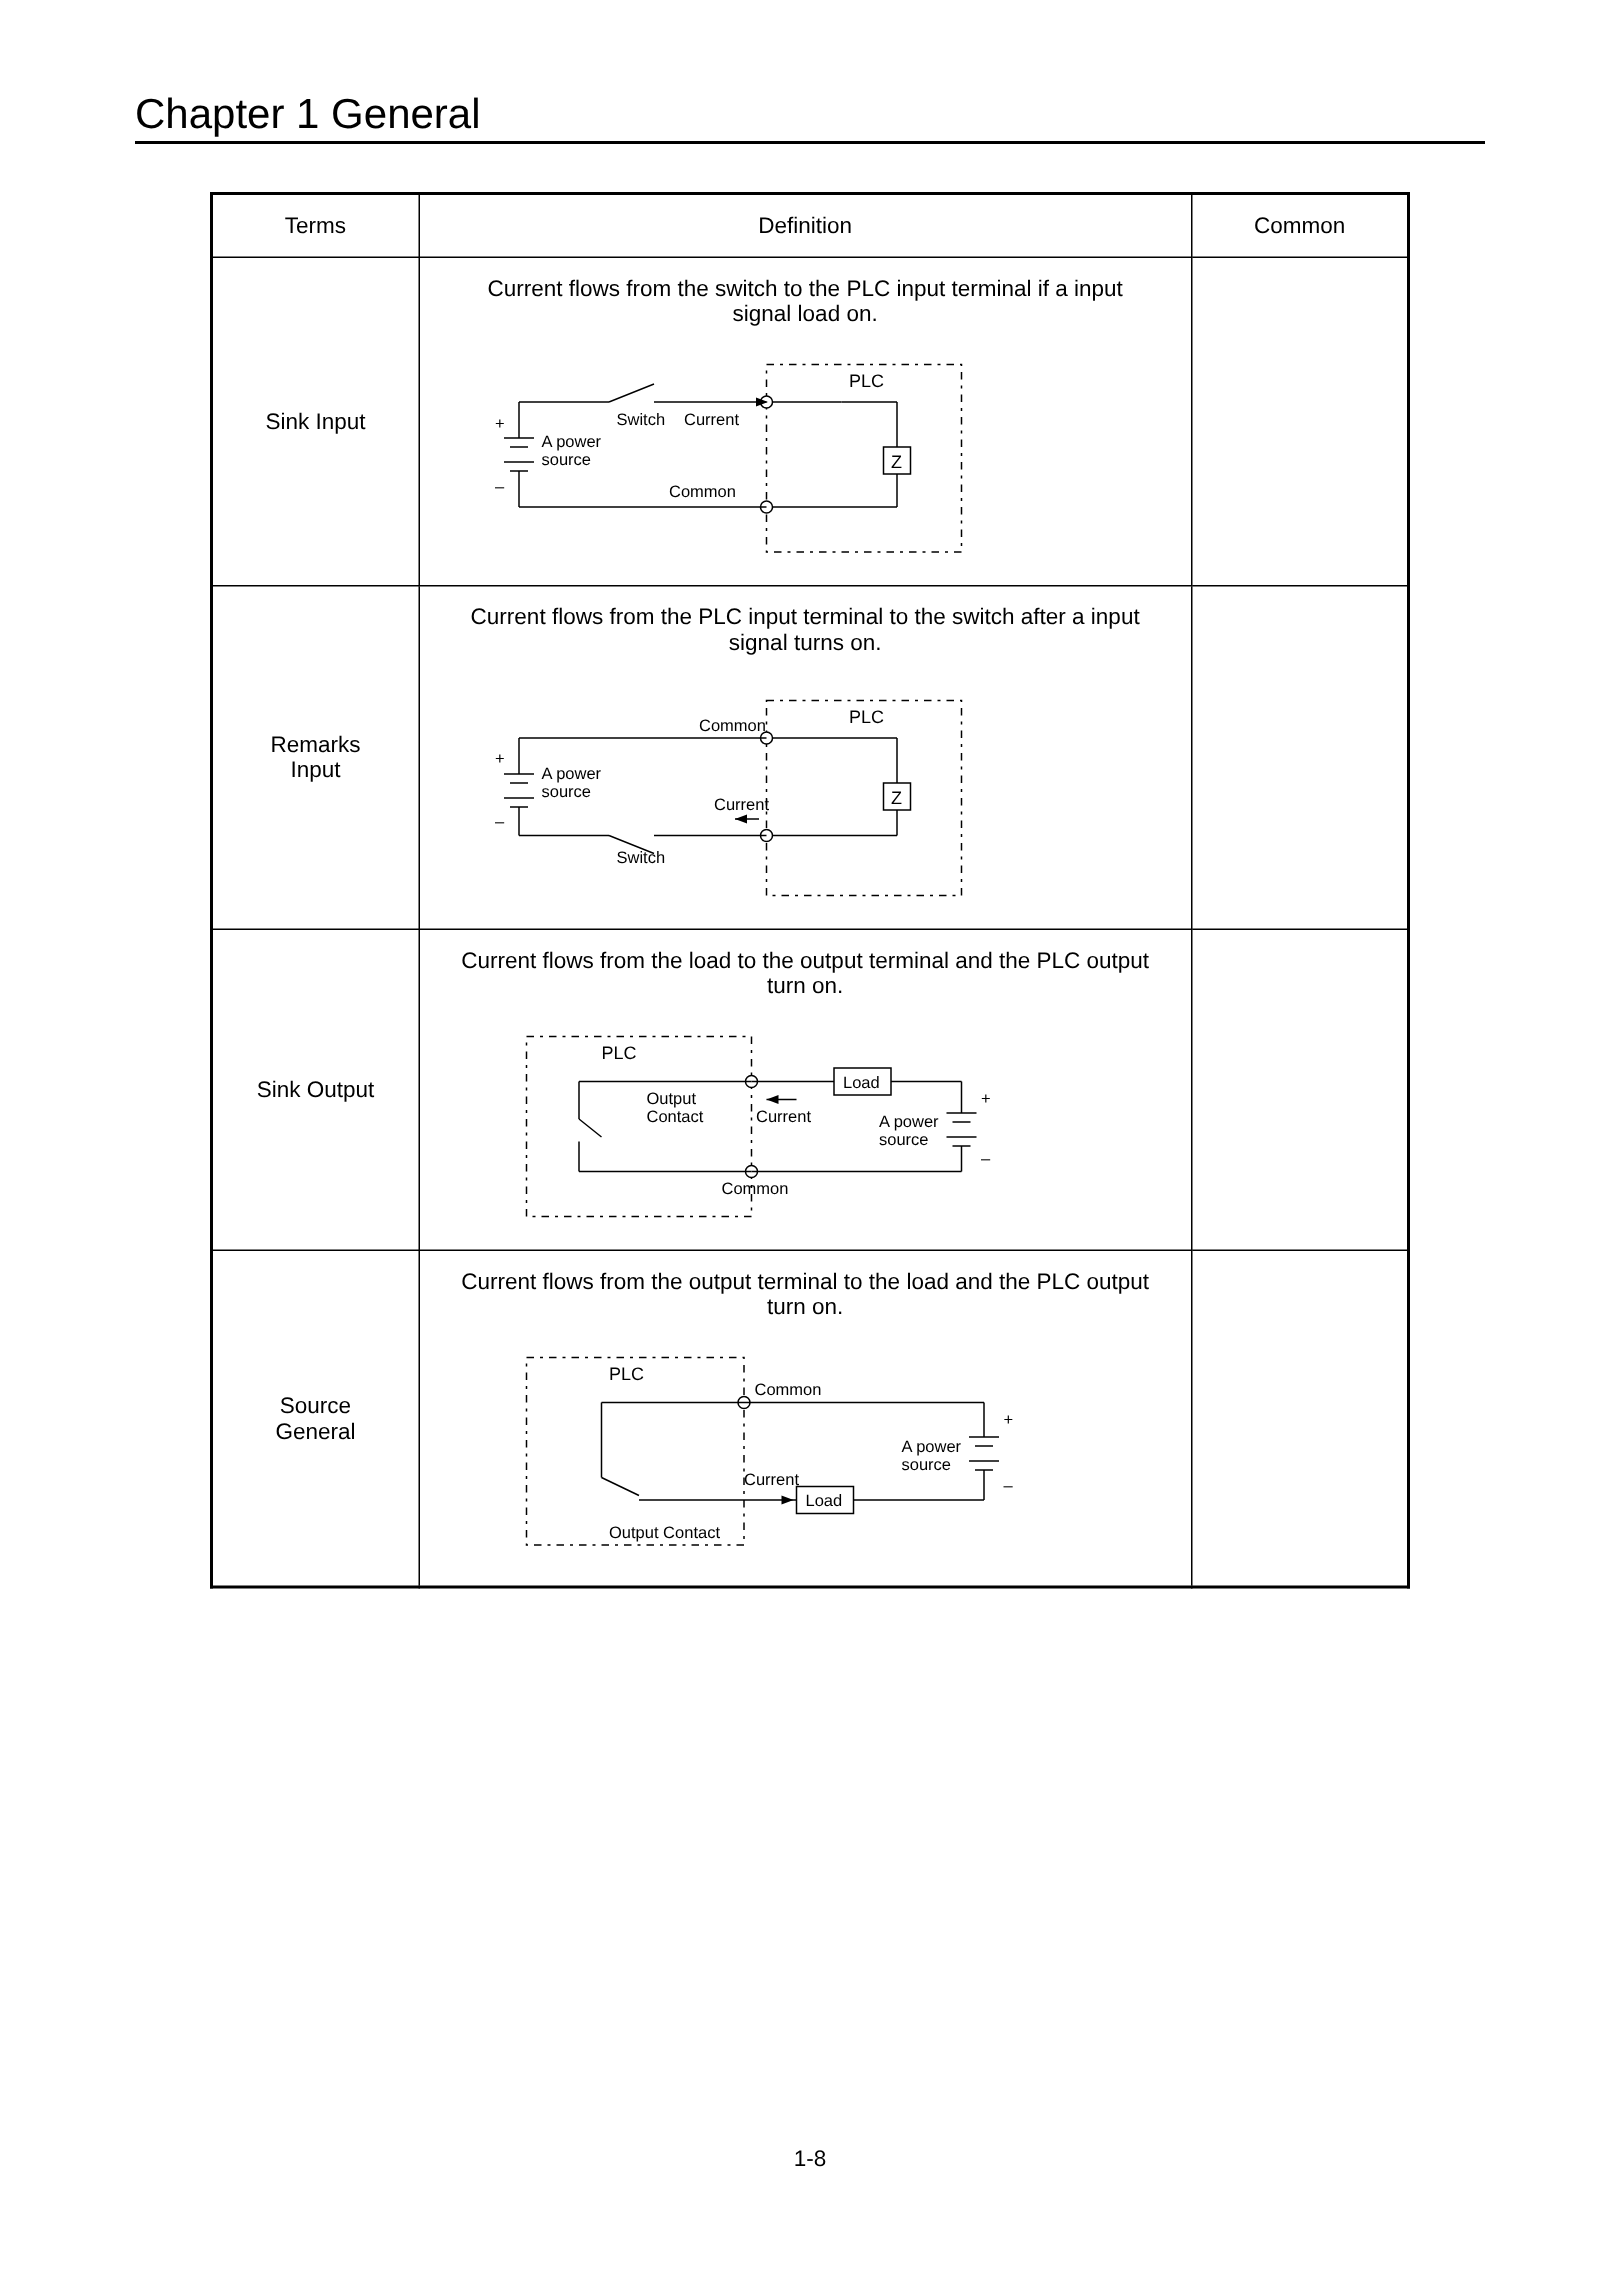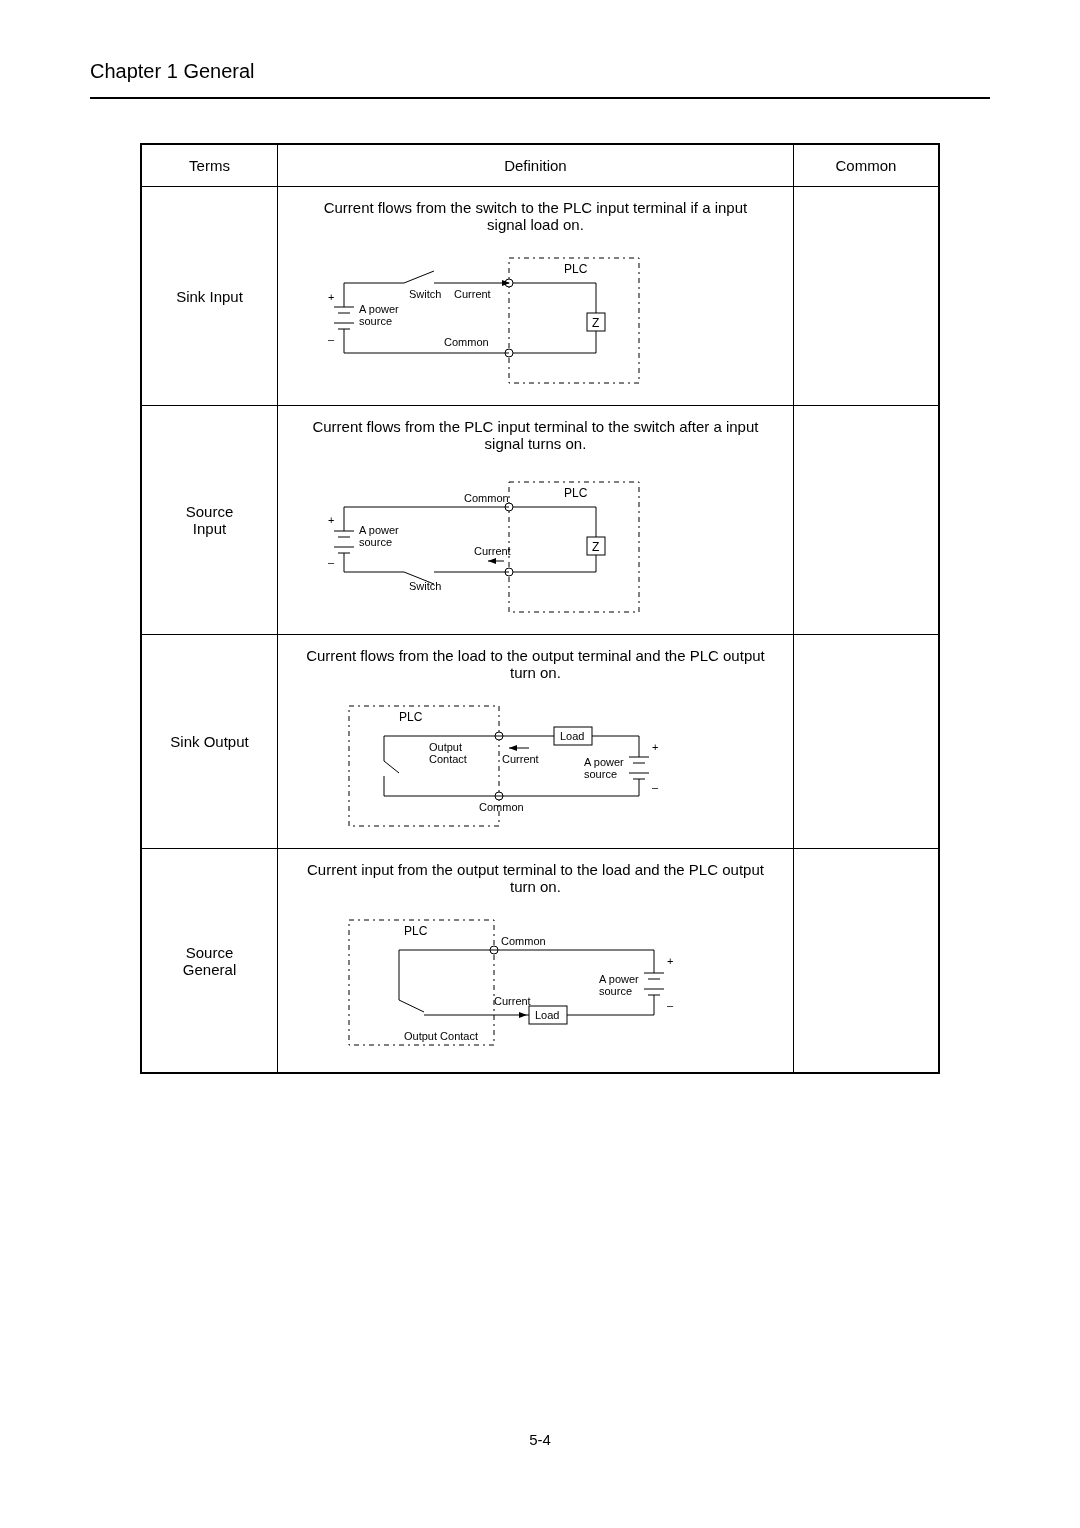--- a/index.html
+++ b/index.html
@@ -1,17 +1,17 @@
 <!DOCTYPE html>
 <html><head>
 <meta charset="utf-8">
 <style>
   html,body{margin:0;padding:0;background:#fff;color:#000;font-family:Arial,Helvetica,sans-serif}
   .page{width:1080px;height:1528px;position:relative;box-sizing:border-box;padding:60px 90px 0 90px}
-  .chapter{font-size:20px;border-bottom:2px solid #000;padding-bottom:14px;margin-bottom:44px}
+  .chapter{font-size:28px;border-bottom:2px solid #000;padding-bottom:2px;margin-bottom:32px}
   table.doc{width:800px;margin:0 auto;border-collapse:collapse;border:2px solid #000}
   table.doc th,table.doc td{border:1px solid #000;font-size:15px;vertical-align:middle;padding:12px 26px;text-align:center}
   table.doc th{font-weight:400}
   td.def{text-align:left;font-size:15px}
   .footer{position:absolute;bottom:80px;left:0;width:100%;text-align:center;font-size:15px}
   svg{display:block;margin-top:10px}
   .diag-txt{font-family:Arial,Helvetica,sans-serif;font-size:12px;fill:#000}
   .tiny{font-size:11px}
 </style>
 </head>
@@ -68,21 +68,21 @@
             <text class="diag-txt tiny" x="24" y="58">+</text>
             <text class="diag-txt tiny" x="24" y="100">–</text>
             <text class="diag-txt tiny" x="55" y="70">A power</text>
             <text class="diag-txt tiny" x="55" y="82">source</text>
           </svg>
         </td>
         <td></td>
       </tr>
 
       <tr>
-        <td>Source Input</td>
+        <td>Remarks Input</td>
         <td class="def">
           <span>Current flows from the PLC input terminal to the switch after a input signal turns on.</span>
           <svg width="450" height="160">
             <rect x="205" y="20" width="130" height="130" fill="none" stroke="#000" stroke-dasharray="5 4 2 4"></rect>
             <text class="diag-txt" x="260" y="35">PLC</text>
             <line x1="205" y1="45" x2="292" y2="45" stroke="#000"></line>
               <circle cx="205" cy="45" r="4" fill="#fff" stroke="#000"></circle>
             <line x1="292" y1="45" x2="292" y2="75" stroke="#000"></line>
             <rect x="283" y="75" width="18" height="18" fill="none" stroke="#000"></rect>
             <text class="diag-txt" x="288" y="89">Z</text>
@@ -156,21 +156,21 @@
             <text class="diag-txt tiny" x="280" y="75">A power</text>
             <text class="diag-txt tiny" x="280" y="87">source</text>
           </svg>
         </td>
         <td></td>
       </tr>
 
       <tr>
         <td>Source General</td>
         <td class="def">
-          <span>Current input from the output terminal to the load and the PLC output turn on.</span>
+          <span>Current flows from the output terminal to the load and the PLC output turn on.</span>
           <svg width="450" height="155">
             <rect x="45" y="15" width="145" height="125" fill="none" stroke="#000" stroke-dasharray="5 4 2 4"></rect>
             <text class="diag-txt" x="100" y="30">PLC</text>
             <circle cx="190" cy="45" r="4" fill="#fff" stroke="#000"></circle>
 
             <line x1="190" y1="45" x2="350" y2="45" stroke="#000"></line>
             <text class="diag-txt tiny" x="197" y="40">Common</text>
 
             <line x1="190" y1="45" x2="95" y2="45" stroke="#000"></line>
             <line x1="95" y1="45" x2="95" y2="95" stroke="#000"></line>
@@ -196,14 +196,14 @@
             <text class="diag-txt tiny" x="295" y="78">A power</text>
             <text class="diag-txt tiny" x="295" y="90">source</text>
           </svg>
         </td>
         <td></td>
       </tr>
 
     </tbody>
   </table>
 
-  <div class="footer">5-4</div>
+  <div class="footer">1-8</div>
 </div>
 
 </body></html>

